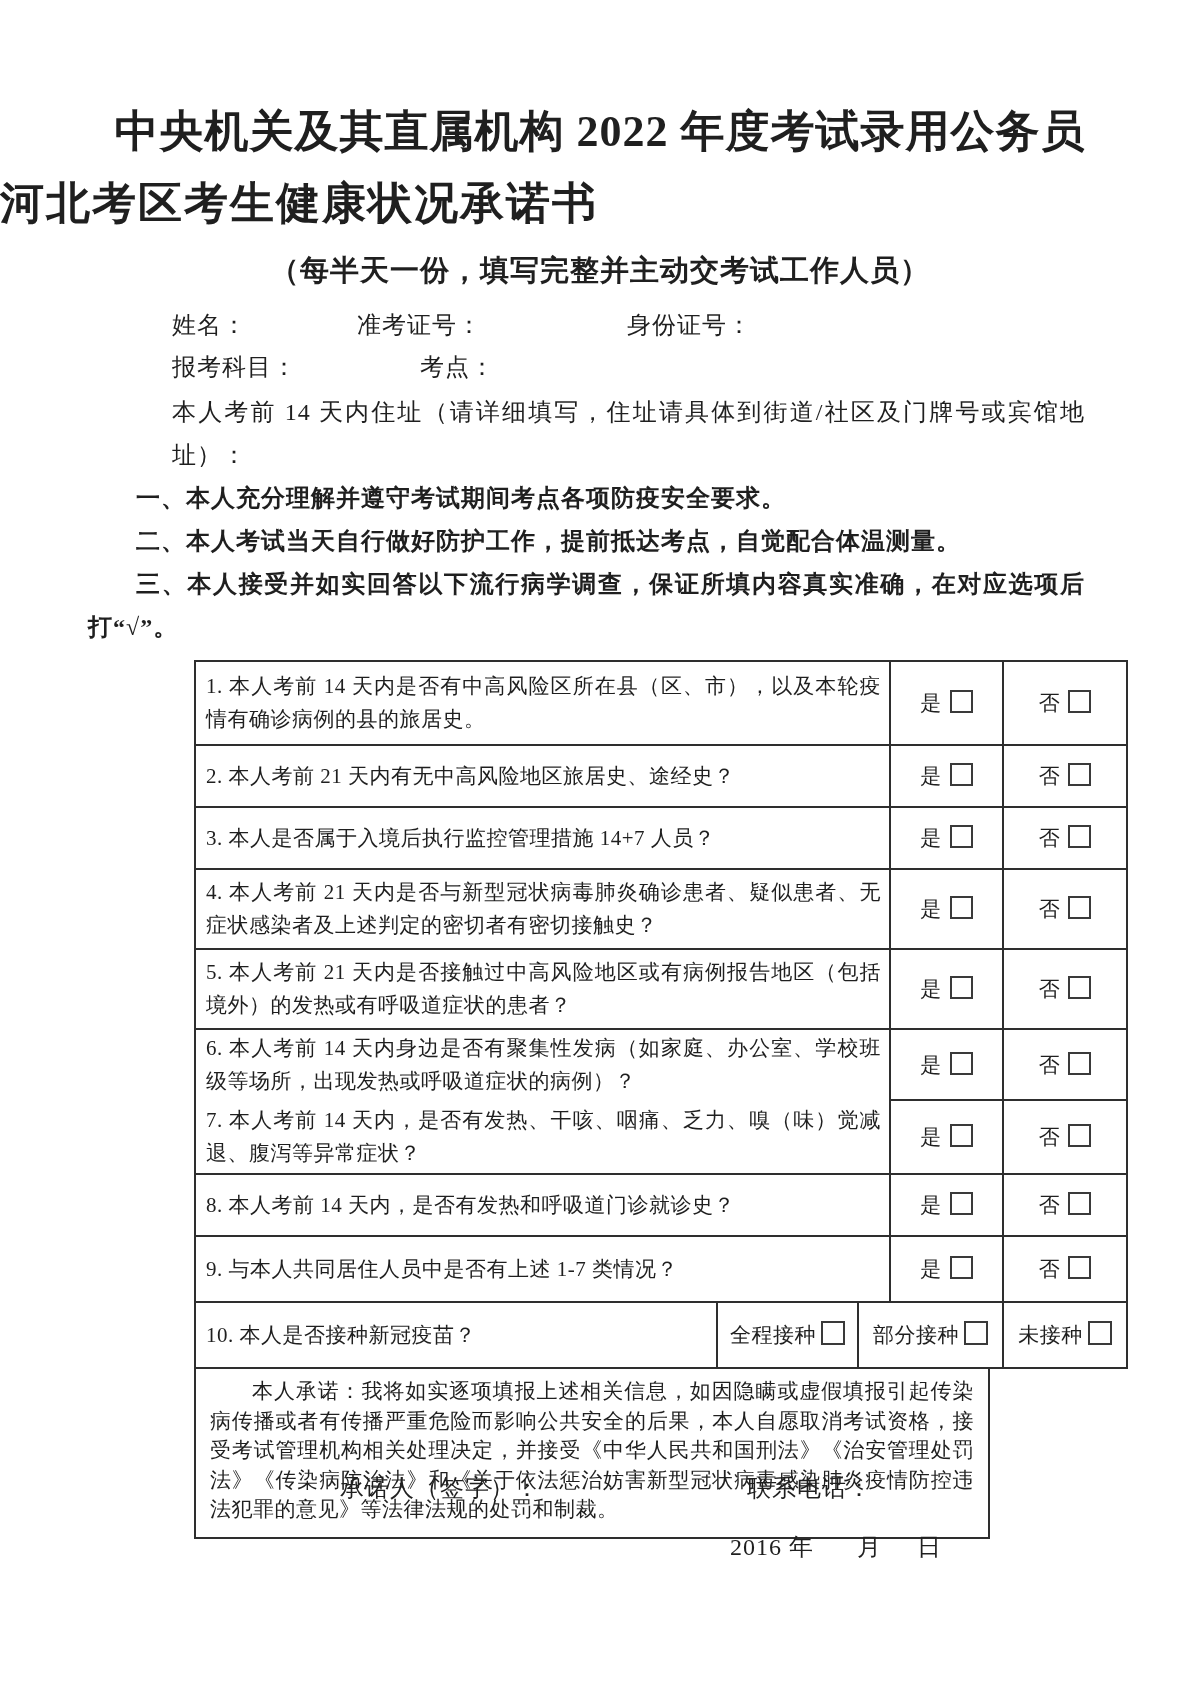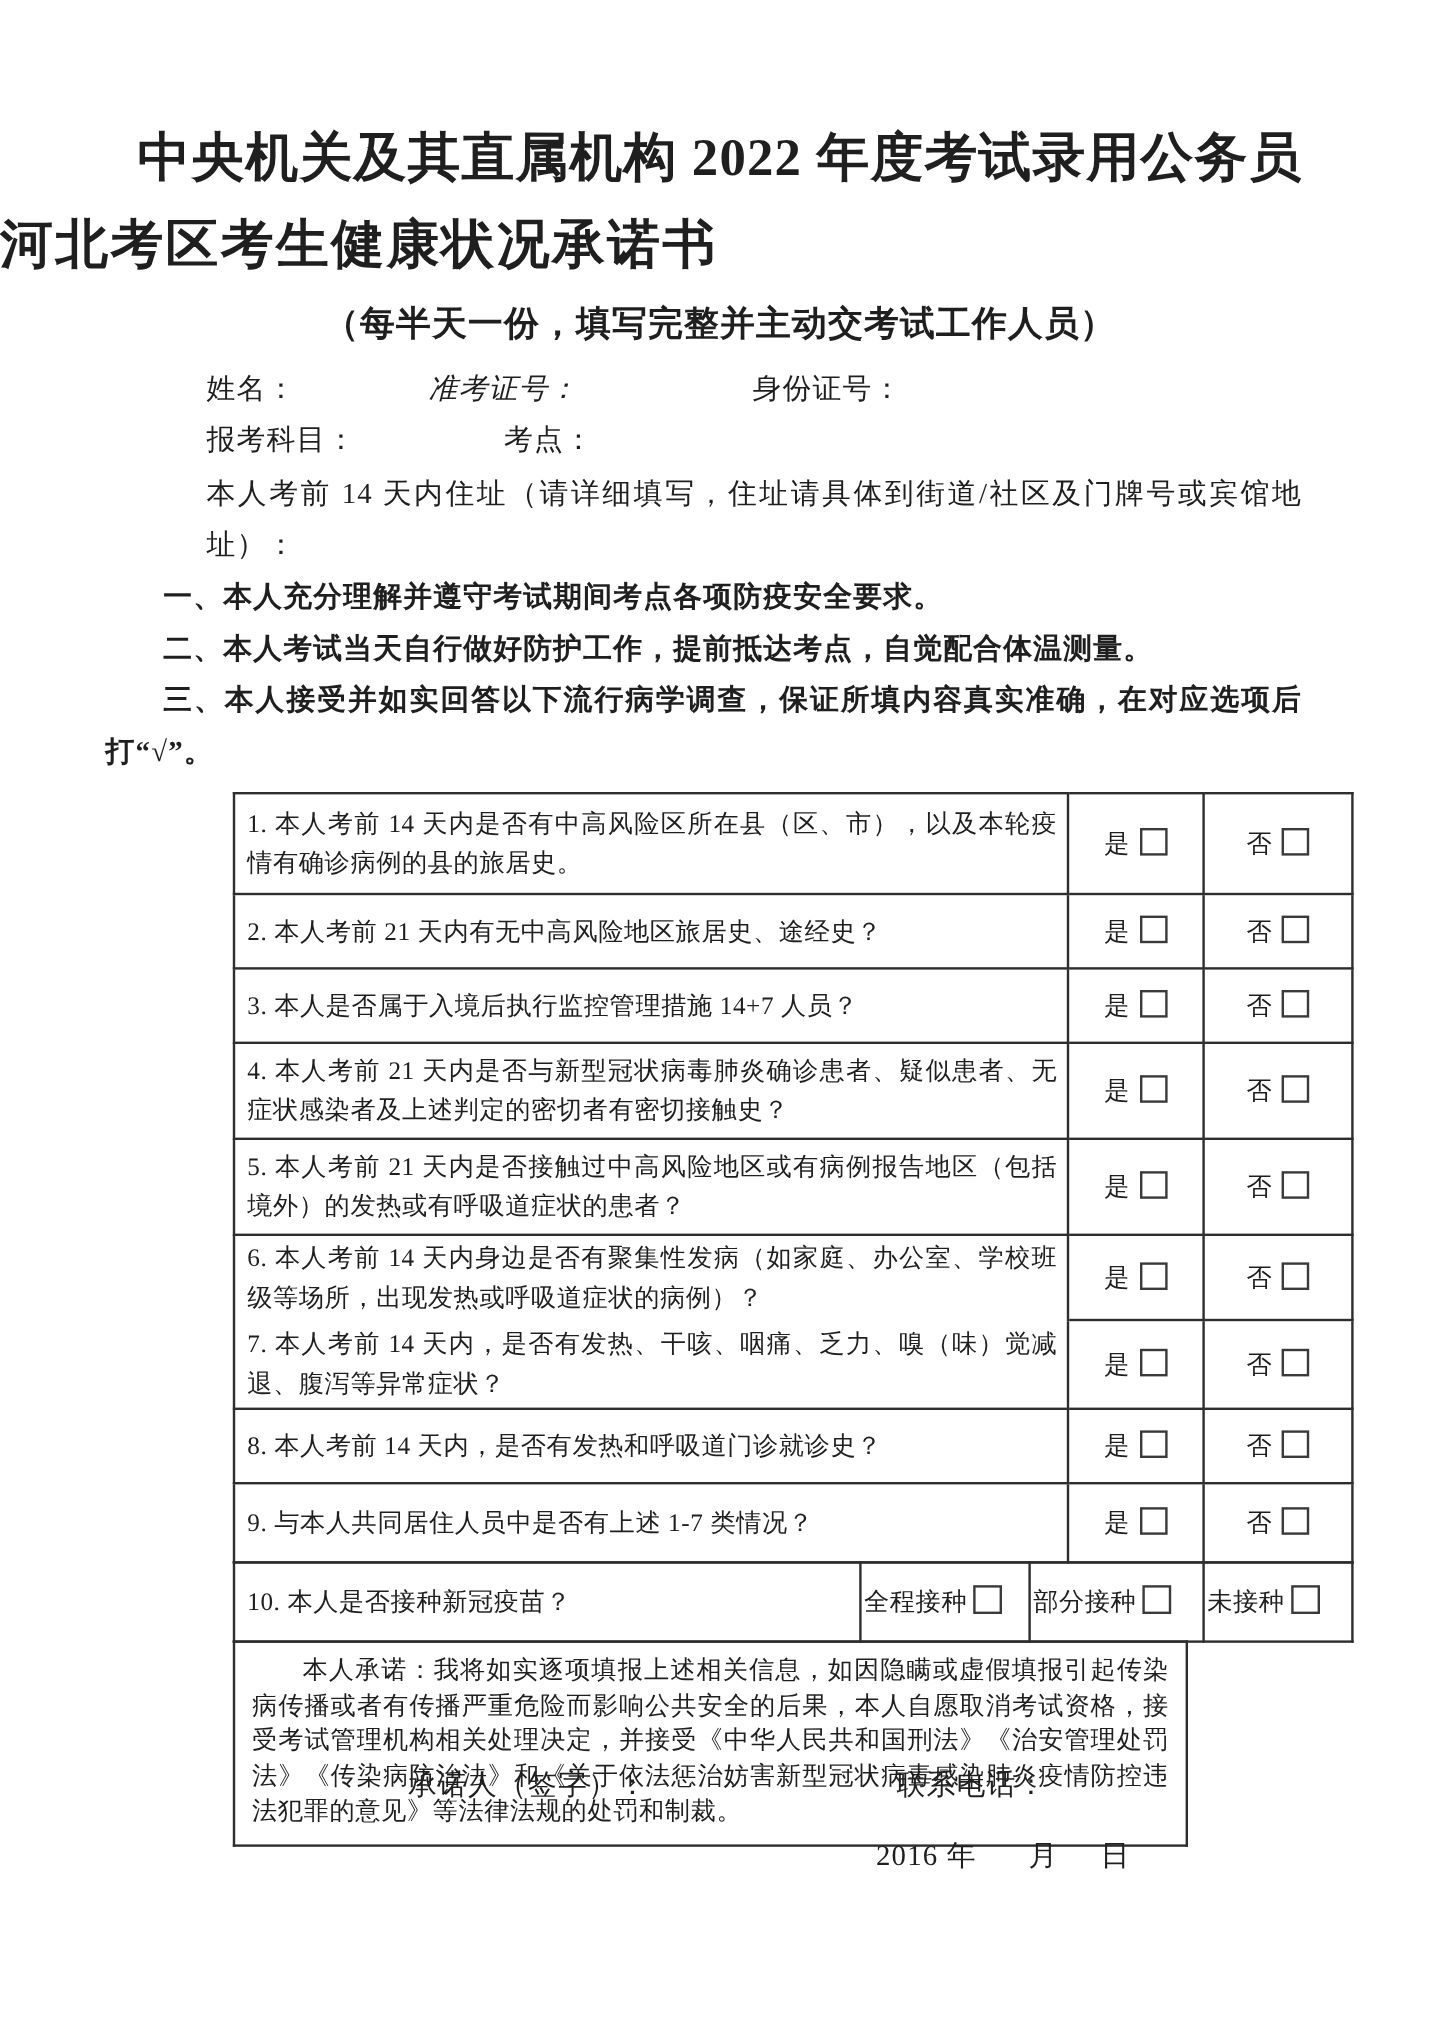--- a/index.html
+++ b/index.html
@@ -37,21 +37,21 @@
     letter-spacing:1px;
   }
   .info{
     margin:18px 115px 0 172px;
     font-size:24px;
     letter-spacing:1px;
   }
   .info-row{display:flex;line-height:34px;}
   .info-row.second{margin-top:8px;}
   .lbl-name{width:185px;}
-  .lbl-ticket{width:270px;font-style:italic;}
+  .lbl-ticket{width:270px;}
   .lbl-subject{width:248px;}
   .address{
     margin-top:7px;
     line-height:43px;
     text-align:justify;
   }
   .notices{
     margin:0 115px 0 88px;
     font-size:24px;
     letter-spacing:1px;
@@ -75,21 +75,21 @@
   }
   td.q{line-height:33px;text-align:justify;}
   td.yn{text-align:center;padding:2px 2px;}
   tr.r1 td{height:78px;} tr.r2 td{height:56px;} tr.r3 td{height:56px;}
   tr.r4 td{height:74px;} tr.r5 td{height:74px;} tr.r6 td{height:64px;}
   tr.r7 td{height:68px;} tr.r8 td{height:56px;} tr.r9 td{height:60px;}
   tr.r6 td.q{border-bottom:none;}
   tr.r7 td.q{border-top:none;}
   .t2{margin-top:-2px;}
   .t2 td{height:60px;}
-  .t2 td.opt{text-align:left;padding:2px 2px;white-space:nowrap;}
+  .t2 td.opt{text-align:center;padding:2px 2px;white-space:nowrap;}
   .t3{margin-top:-2px;}
   .t3 td{
     padding:8px 14px 12px 14px;
     line-height:29.5px;
     text-indent:2em;
     text-align:justify;
   }
   .cb{
     display:inline-block;
     width:19px;height:19px;

